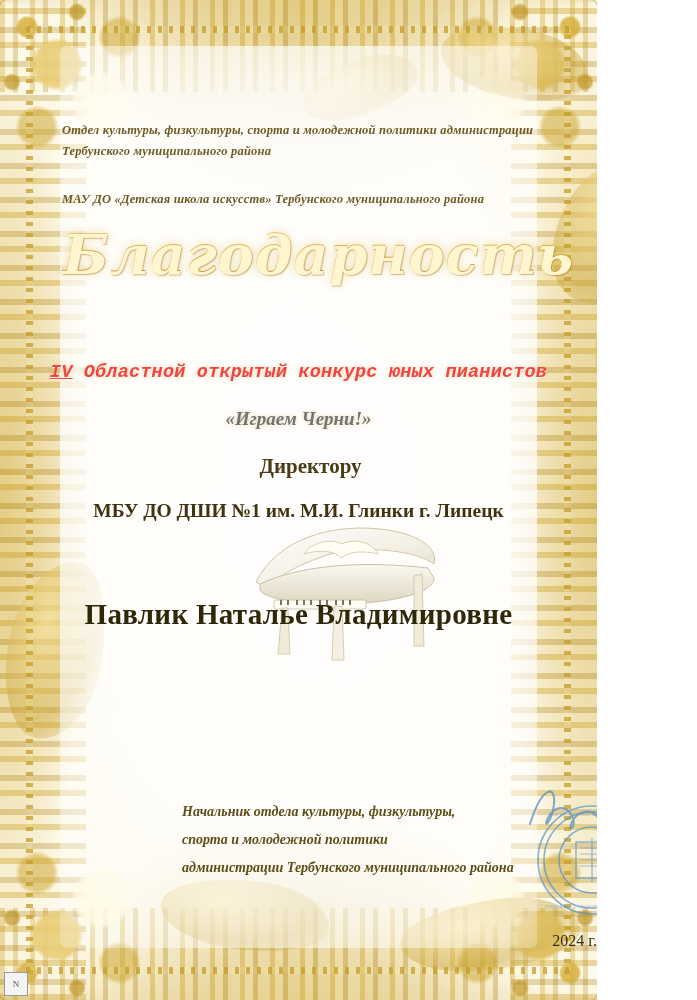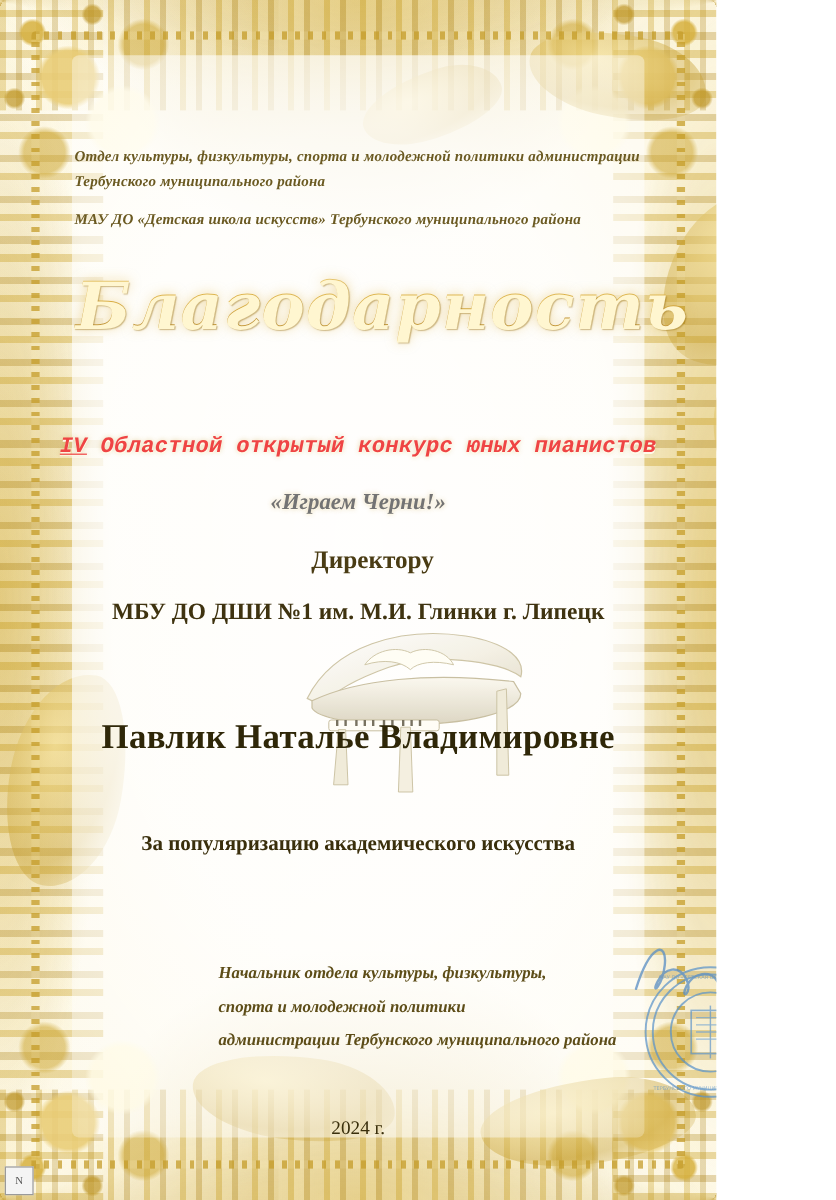--- a/index.html
+++ b/index.html
@@ -126,21 +126,21 @@
     left: 62px;
     width: 560px;
     font-style: italic;
     font-size: 12.5px;
     line-height: 1.65;
     color: #6b5a22;
     font-weight: bold;
     letter-spacing: 0.2px;
   }
   .org-block .line2 { margin-top: 0px; }
-  .org-block .school { margin-top: 12px; }
+  .org-block .school { margin-top: 28px; }
 
   .title {
     position: absolute;
     top: 222px;
     left: 0; right: 0;
     text-align: center;
     font-family: "DejaVu Serif", serif;
     font-size: 54px;
     font-style: italic;
     font-weight: bold;
@@ -242,21 +242,21 @@
     font-weight: bold;
     font-size: 14px;
     line-height: 2.0;
     color: #5d4d18;
   }
 
   .year {
     position: absolute;
     top: 932px;
     left: 0; right: 0;
-    text-align: center;
+    text-align: right;
     font-size: 16px;
     color: #3a2f0c;
     font-weight: normal;
   }
 
   
   .piano {
     position: absolute;
     top: 520px;
     left: 238px;
@@ -371,21 +371,20 @@
       <span class="u">IV</span>
       <span>Областной открытый конкурс юных пианистов</span>
     </div>
     <div class="contest-sub">«Играем Черни!»</div>
 
     <div class="to-role">Директору</div>
     <div class="to-org">МБУ ДО ДШИ №1 им. М.И. Глинки г. Липецк</div>
 
     <div class="recipient">Павлик Наталье Владимировне</div>
 
-    <div class="reason1">За популяризацию академического искусства</div>
 
     <div class="signer">
       <div>Начальник отдела культуры, физкультуры,</div>
       <div>спорта и молодежной политики</div>
       <div>администрации Тербунского муниципального района</div>
     </div>
 
     <div class="year">2024 г.</div>
   </div>
 

